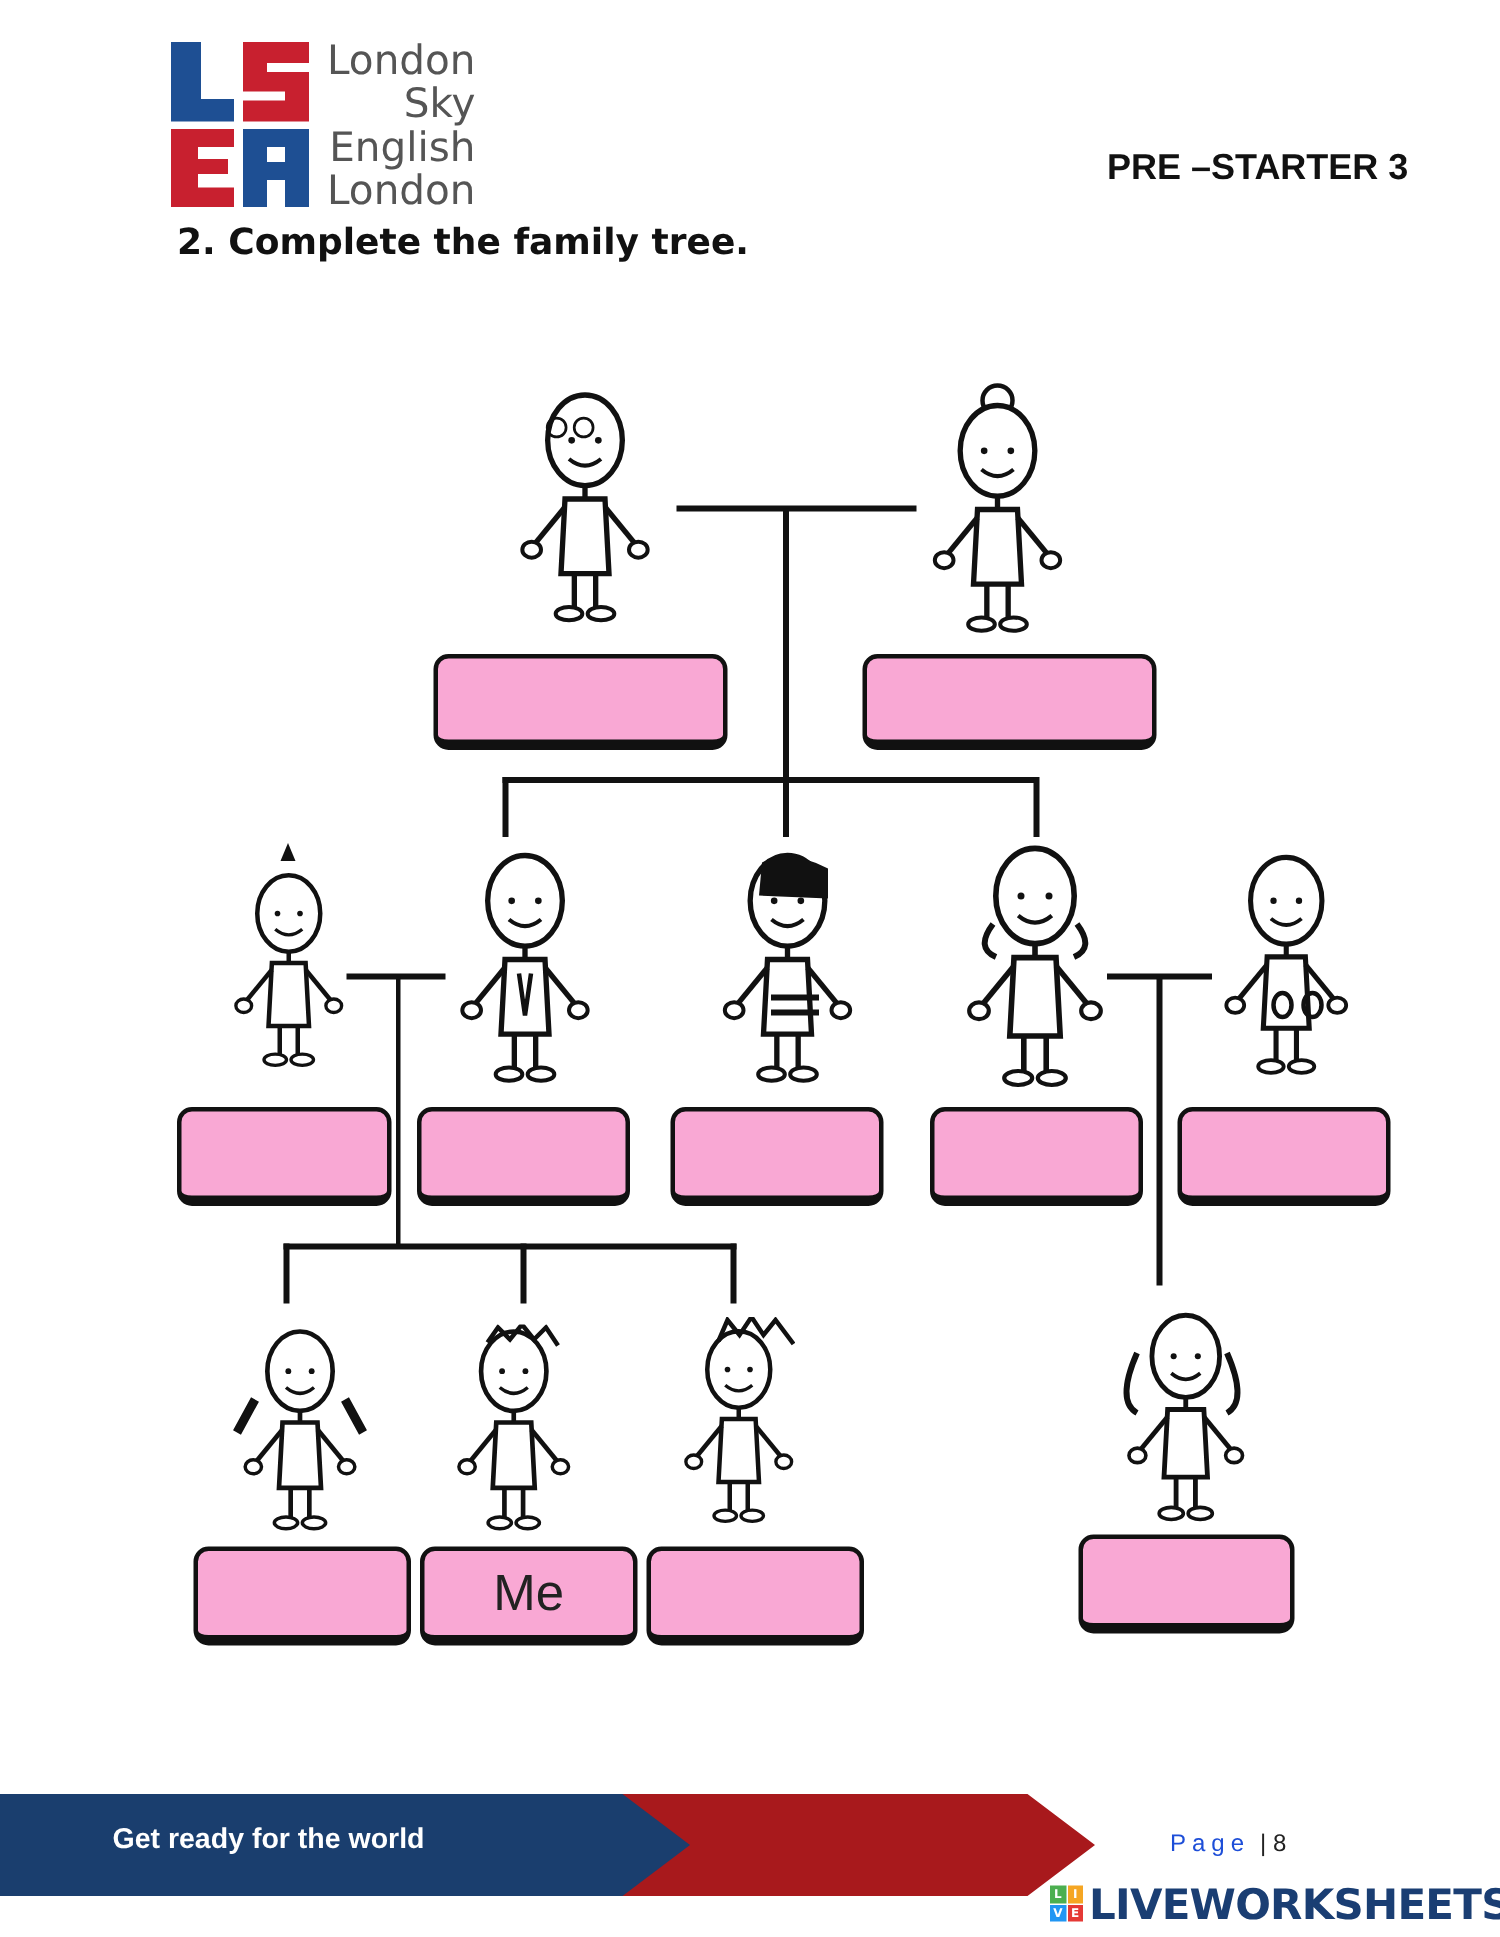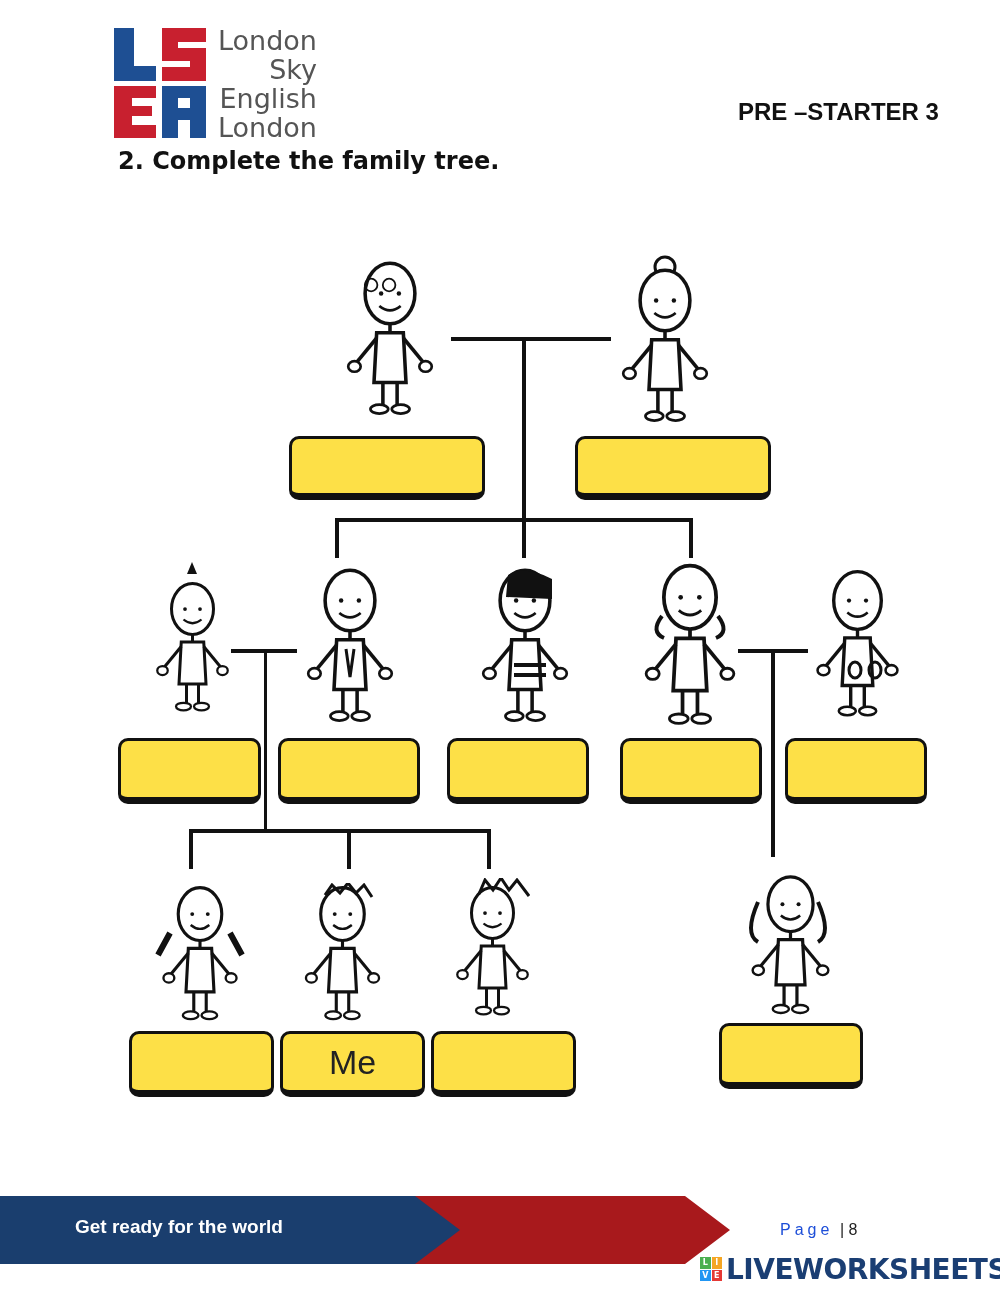--- a/index.html
+++ b/index.html
@@ -3,21 +3,21 @@
 <meta charset="utf-8">
 <style>
   html,body{margin:0;padding:0;background:#fff;}
   body{width:1000px;height:1291px;position:relative;overflow:hidden;font-family:"Liberation Sans",sans-serif;}
   .abs{position:absolute;}
   .logo-block{position:absolute;}
   .logo-text{position:absolute;left:218px;top:26px;color:#555;font-family:"DejaVu Sans",sans-serif;font-size:27px;line-height:29px;text-align:right;}
   .level{position:absolute;left:697px;top:98px;font-family:"Liberation Sans",sans-serif;font-weight:bold;font-size:24px;color:#111;margin-left:41px;}
   .task{position:absolute;left:118px;top:147px;font-family:"DejaVu Sans",sans-serif;font-weight:bold;font-size:24px;color:#111;}
   .ln{position:absolute;background:#111;}
-  .box{position:absolute;border:3px solid #111;border-bottom-width:7px;border-radius:10px;background:#fde047;box-sizing:border-box;display:flex;align-items:center;justify-content:center;font-family:"Liberation Sans",sans-serif;font-size:34px;color:#222;}
+  .box{position:absolute;border:3px solid #111;border-bottom-width:7px;border-radius:10px;background:#f9a8d4;box-sizing:border-box;display:flex;align-items:center;justify-content:center;font-family:"Liberation Sans",sans-serif;font-size:34px;color:#222;}
   .fig{position:absolute;}
   .footer-text{position:absolute;left:75px;top:1216px;color:#fff;font-weight:bold;font-size:19px;font-family:"Liberation Sans",sans-serif;}
   .page-label{position:absolute;left:780px;top:1221px;font-size:16px;color:#1d4ed8;letter-spacing:4px;font-family:"Liberation Sans",sans-serif;}
   .page-num{position:absolute;left:840px;top:1221px;font-size:16px;color:#222;font-family:"Liberation Sans",sans-serif;}
   .lw{position:absolute;left:726px;top:1253px;font-family:"DejaVu Sans",sans-serif;font-weight:bold;font-size:28px;color:#1a3e73;letter-spacing:-0.5px;}
   .lw-icon{position:absolute;left:700px;top:1257px;width:22px;height:24px;display:grid;grid-template-columns:1fr 1fr;grid-template-rows:1fr 1fr;gap:1px;}
   .lw-icon span{display:block;font-size:8px;color:#fff;font-weight:bold;text-align:center;line-height:11px;font-family:"DejaVu Sans",sans-serif;}
 </style>
 </head>
 <body>

